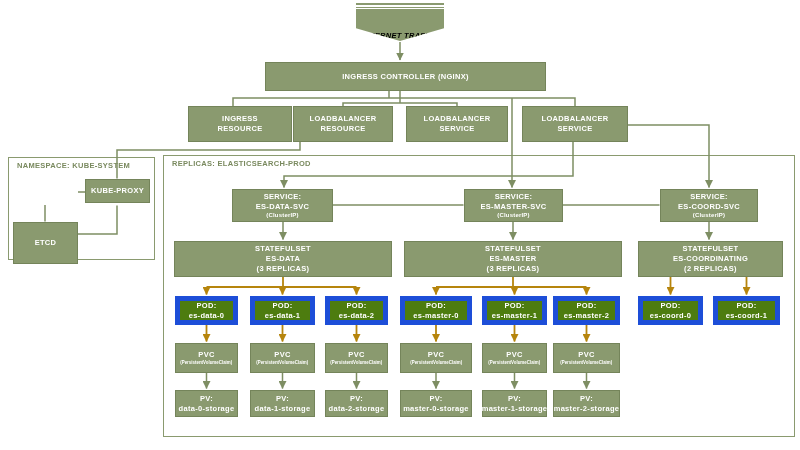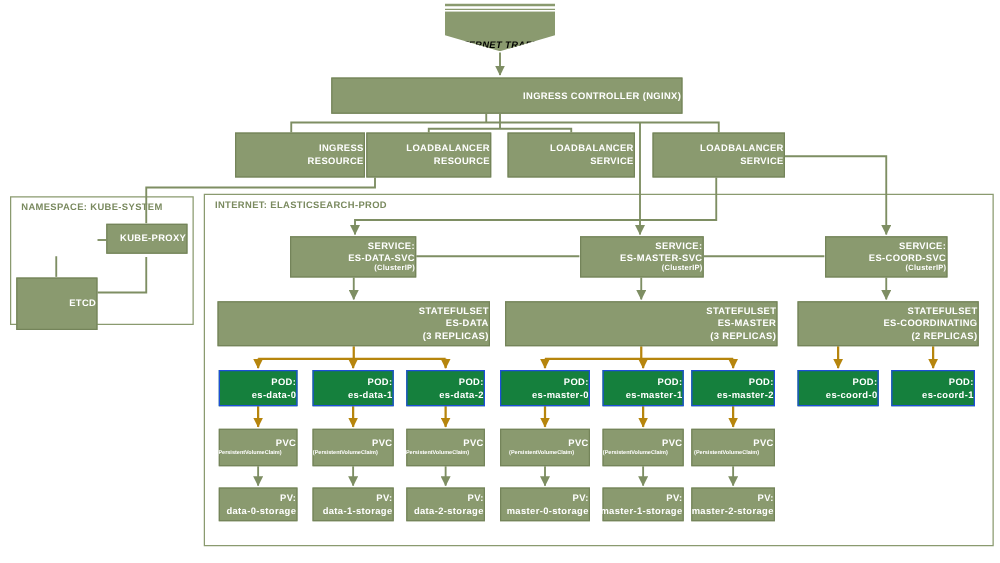--- a/index.html
+++ b/index.html
@@ -9,25 +9,25 @@
   }
   .namespace{
     position:absolute;border:1.5px solid #8a9a6f;background:transparent;z-index:0;box-sizing:border-box;
   }
   .ns-label{
     position:absolute;top:3px;left:8px;color:#7a8a5f;font-size:7.5px;font-weight:bold;
     letter-spacing:0.3px;white-space:nowrap;
   }
   #connectors{position:absolute;left:0;top:0;z-index:1;pointer-events:none;}
   .node{
-    position:absolute;display:flex;flex-direction:column;align-items:flex-end;justify-content:center;
+    position:absolute;display:flex;flex-direction:column;align-items:center;justify-content:center;
     text-align:center;color:#ffffff;z-index:2;box-sizing:border-box;
   }
   .node.green{background:#8a9a6f;border:1px solid #74845a;}
-  .node.gold{background:#15803d;border:1px solid #1d4ed8;}
+  .node.gold{background:#4d7c0f;border:5px solid #1d4ed8;}
   .ln{font-size:7.5px;font-weight:bold;letter-spacing:0.3px;line-height:1.3;white-space:nowrap;}
   .sub-small{font-size:6px;font-weight:bold;letter-spacing:0.2px;line-height:1.25;white-space:nowrap;}
   .sub-tiny{
     font-size:6.5px;font-weight:bold;line-height:1.1;white-space:nowrap;
     display:inline-block;transform:scale(0.68);transform-origin:50% 30%;
   }
   .banner-line{position:absolute;left:356px;width:88px;height:1.5px;background:#8a9a6f;z-index:2;}
   .banner-body{
     position:absolute;left:356px;top:9px;width:88px;height:32px;background:#8a9a6f;z-index:2;
     clip-path:polygon(0 0,100% 0,100% 60%,50% 100%,0 60%);
@@ -43,21 +43,21 @@
   <div class="banner-line" style="top:3px"></div>
   <div class="banner-line" style="top:6.5px"></div>
   <div class="banner-body">
     <span class="ln">INTERNET TRAFFIC</span>
   </div>
 
   <div class="namespace" style="left:8px;top:157px;width:147px;height:103px">
     <span class="ns-label">NAMESPACE: KUBE-SYSTEM</span>
   </div>
   <div class="namespace" style="left:163px;top:155px;width:632px;height:282px">
-    <span class="ns-label">INTERNET: ELASTICSEARCH-PROD</span>
+    <span class="ns-label">REPLICAS: ELASTICSEARCH-PROD</span>
   </div>
 
   <svg id="connectors" width="800" height="450" viewBox="0 0 800 450">
     <defs>
       <marker id="arr-green" viewBox="0 0 8 8" refX="7.5" refY="4" markerWidth="8" markerHeight="8" orient="auto" markerUnits="userSpaceOnUse">
           <path d="M0,0 L8,4 L0,8 Z" fill="#7e8e63"></path>
         </marker>
       <marker id="arr-gold" viewBox="0 0 8 8" refX="7.5" refY="4" markerWidth="8" markerHeight="8" orient="auto" markerUnits="userSpaceOnUse">
           <path d="M0,0 L8,4 L0,8 Z" fill="#b6850d"></path>
         </marker>

